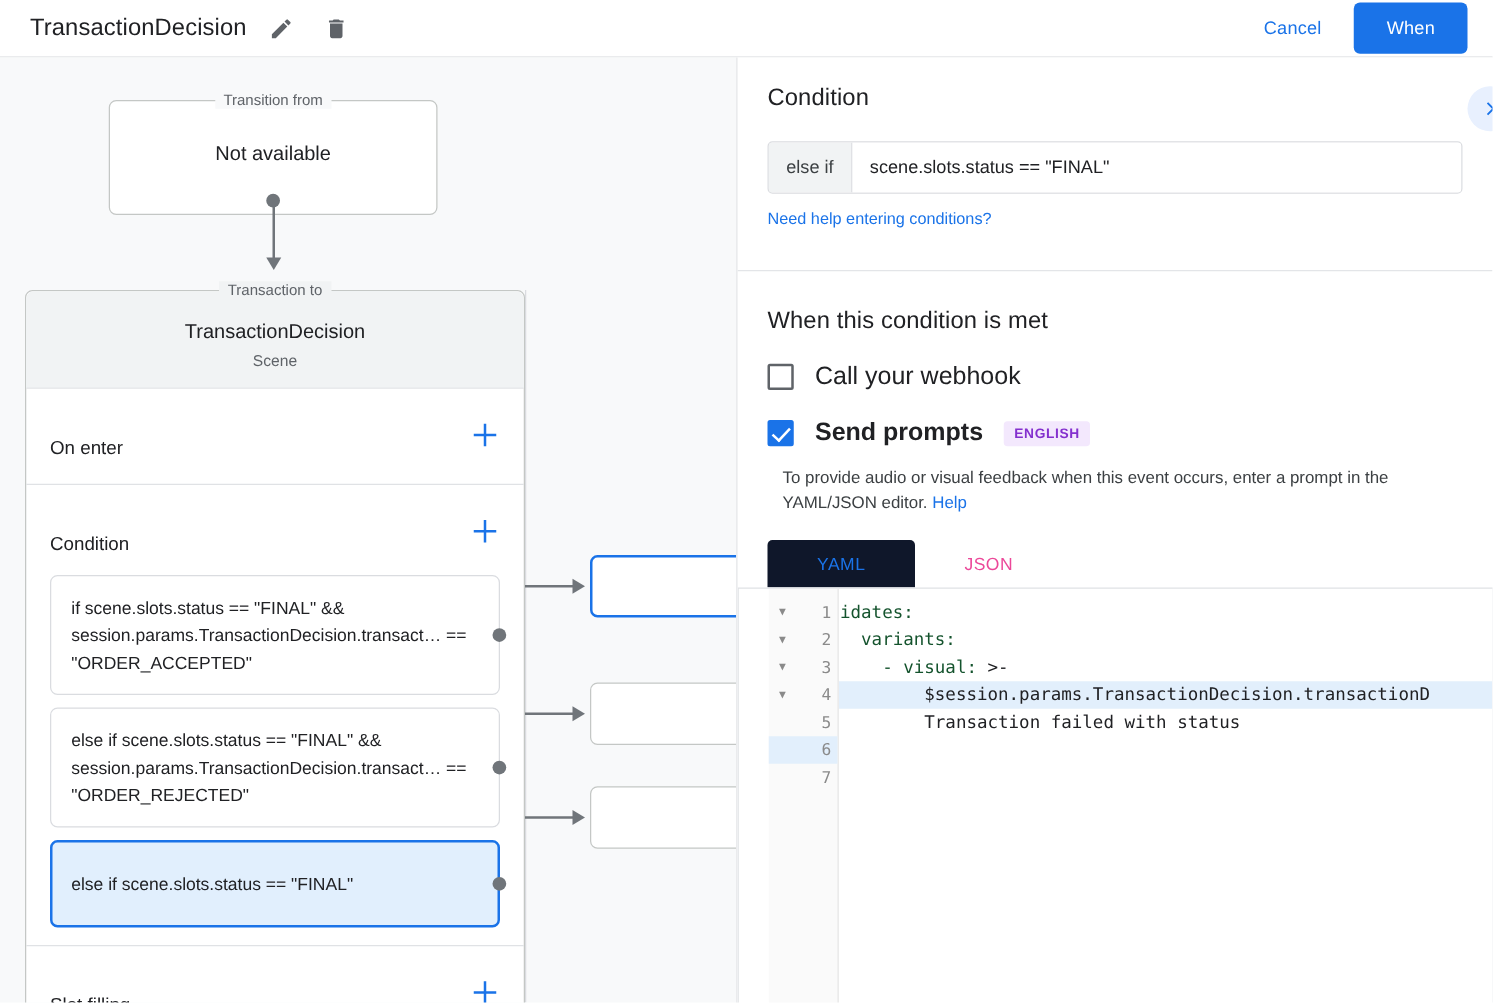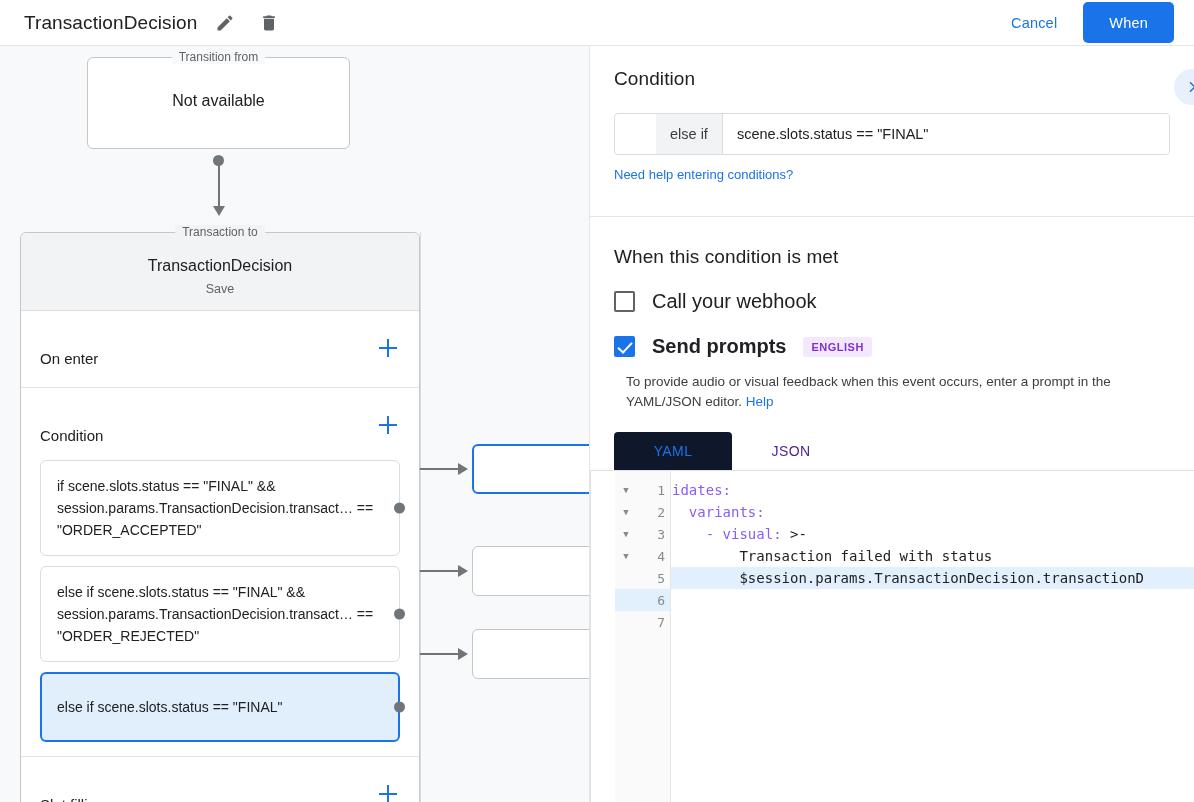--- a/index.html
+++ b/index.html
@@ -57,21 +57,21 @@
   }
 
   
   .flowbox {
     position: absolute;
     background: #ffffff;
     border: 1px solid #c4c7c5;
     border-radius: 6px;
   }
   #transition-from {
-    left: 87px; top: 11px; width: 263px; height: 92px;
+    left: 87px; top: 34px; width: 263px; height: 92px;
   }
   .flow-legend {
     position: absolute; top: -8px; left: 50%; transform: translateX(-50%);
     background: #f8f9fa; padding: 0 7px;
     font-size: 12px; color: #5f6368; white-space: nowrap;
   }
   #transition-from-value {
     position: absolute; left: 0; right: 0; top: 34px;
     text-align: center; font-size: 16px; color: #202124;
   }
@@ -191,21 +191,21 @@
 
   #cond-input-row {
     margin: 23px 24px 0 24px;
     display: flex; align-items: stretch;
     border: 1px solid #dadce0; border-radius: 4px; overflow: hidden;
     height: 42px;
   }
   #cond-prefix {
     background: #f1f3f4; border-right: 1px solid #dadce0;
     display: flex; align-items: center; padding: 0 14px;
-    font-size: 14.5px; color: #3c4043; white-space: nowrap; margin-left: 41px;
+    font-size: 14.5px; color: #3c4043; white-space: nowrap;
   }
   #cond-value {
     flex: 1 1 auto; border: none; outline: none;
     padding: 0 14px; font-size: 14.5px; color: #202124;
     font-family: inherit; background: #fff;
   }
   #cond-help {
     display: inline-block; margin: 12px 0 0 24px;
     font-size: 13px; color: #1a73e8; text-decoration: none; cursor: pointer;
   }
@@ -244,21 +244,21 @@
     max-width: 556px;
     margin-left: 12px;
   }
   #prompt-desc a { color: #1a73e8; text-decoration: none; cursor: pointer; }
 
   
   #tabs { display: flex; margin-top: 20px; }
   .tab {
     font-size: 14px; font-weight: 500; letter-spacing: .4px;
     padding: 11px 0; width: 118px; text-align: center;
-    cursor: pointer; color: #4c1d95;
+    cursor: pointer; color: #ec4899;
   }
   .tab.active { background: #0f172a; color: #1a73e8; border-radius: 4px 4px 0 0; }
 
   
   #editor {
     margin-top: 0; border: 1px solid #e0e2e5; border-top: 1px solid #e0e2e5;
     height: 336px; width: 605px; margin-left: -24px;
     padding-left: 24px;
     position: relative; overflow: hidden; background: #fff;
   }
@@ -278,21 +278,21 @@
   .lnum { flex: 1 1 auto; text-align: right; padding-right: 5px; }
   #code {
     flex: 1 1 auto; padding-top: 8px; position: relative; overflow: hidden;
   }
   .code-row {
     height: 22px; line-height: 22px; white-space: pre;
     font-family: "DejaVu Sans Mono", monospace; font-size: 14px;
     color: #202124; padding-left: 1px;
   }
   .code-row.hl { background: #e2effc; }
-  .yk { color: #8b5cf6; }
+  .yk { color: #14532d; }
   .gutter-row.hl { background: #e2effc; }
 </style>
 </head>
 <body>
 
 <div id="appbar">
   <div id="appbar-title">TransactionDecision</div>
 
   <div class="iconbtn">
     <span>
@@ -343,21 +343,21 @@
     <div class="edge-line" style="left:406px; top:607px; width:56px;"></div>
     <div class="edge-head" style="left:458px; top:602px;"></div>
     <div class="stub" style="top:583px;"></div>
   </div>
 
   <div id="scene-card">
 
     <div id="scene-header">
       <div class="flow-legend" style="background:#f1f3f4;">Transaction to</div>
       <div id="scene-name">TransactionDecision</div>
-      <div id="scene-sub">Save</div>
+      <div id="scene-sub">Scene</div>
     </div>
 
     <div class="section">
       <div class="section-head">
         <span class="section-title">On enter</span>
         <span class="plus-btn"></span>
       </div>
     </div>
 
     <div class="section">
@@ -467,20 +467,20 @@
             </div>
             <div class="gutter-row">
               <span class="fold"></span>
               <span class="lnum">7</span>
             </div>
           </div>
         <div id="code">
             <div class="code-row"><span class="yk">idates:</span></div>
             <div class="code-row">  <span class="yk">variants:</span></div>
             <div class="code-row">    <span class="yk">- visual:</span> &gt;-</div>
+            <div class="code-row hl">        $session.params.TransactionDecision.transactionD</div>
             <div class="code-row">        Transaction failed with status</div>
-            <div class="code-row hl">        $session.params.TransactionDecision.transactionD</div>
             <div class="code-row"></div>
           </div>
       </div>
     </div>
   </div>
 </div>
 
 </body></html>

